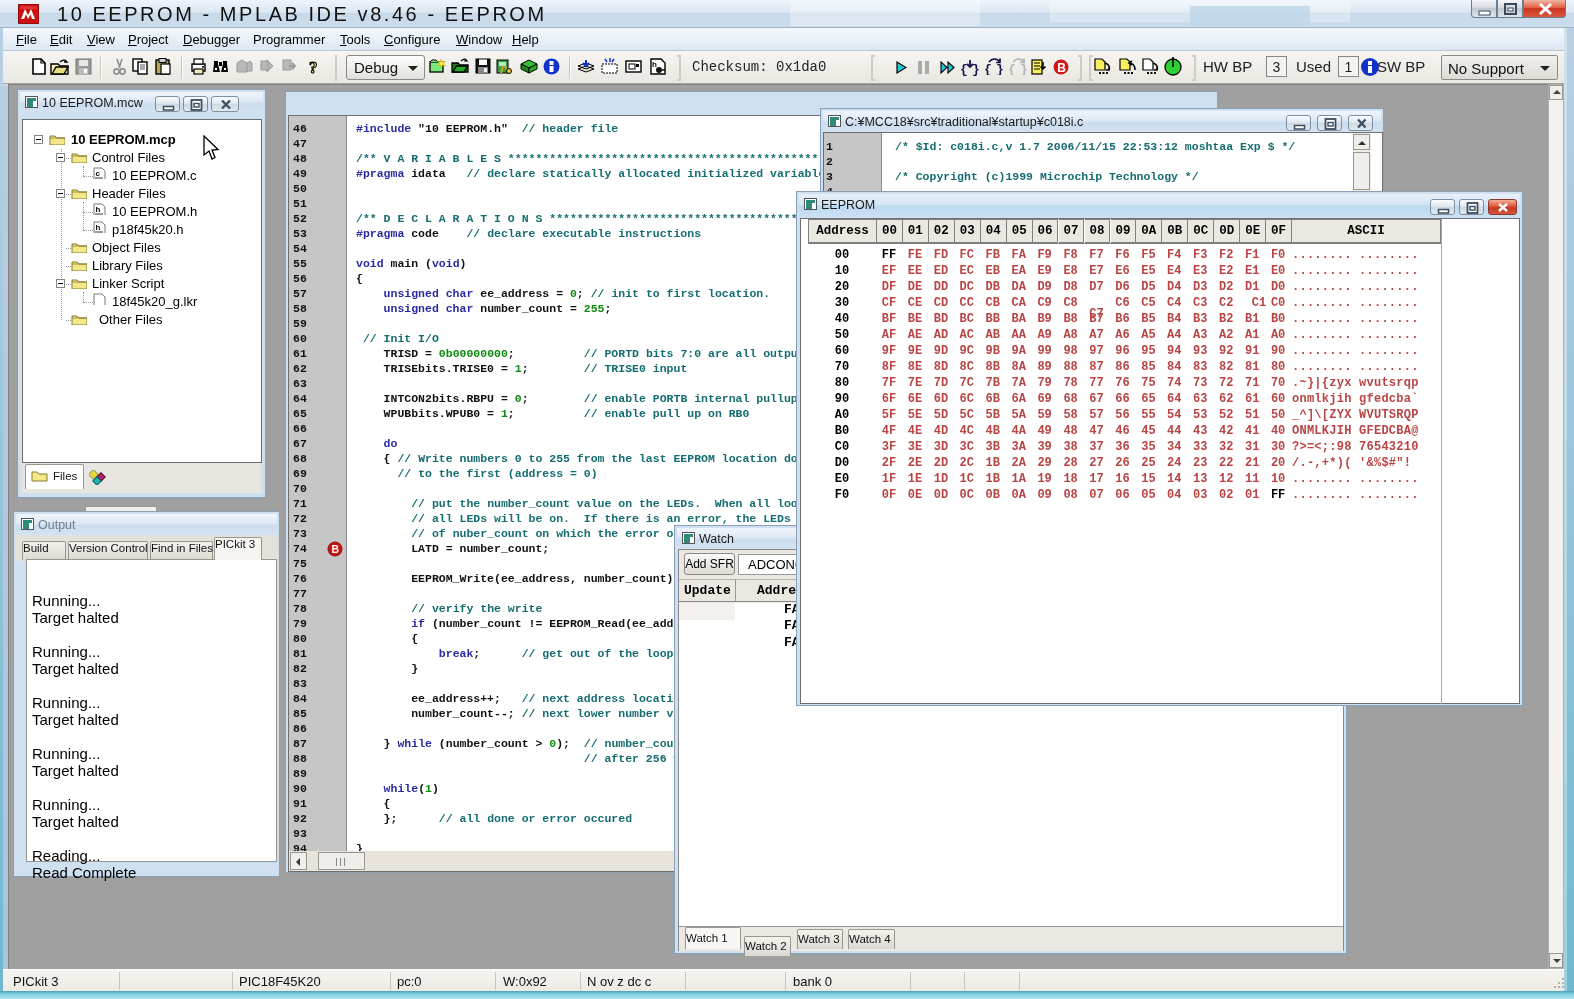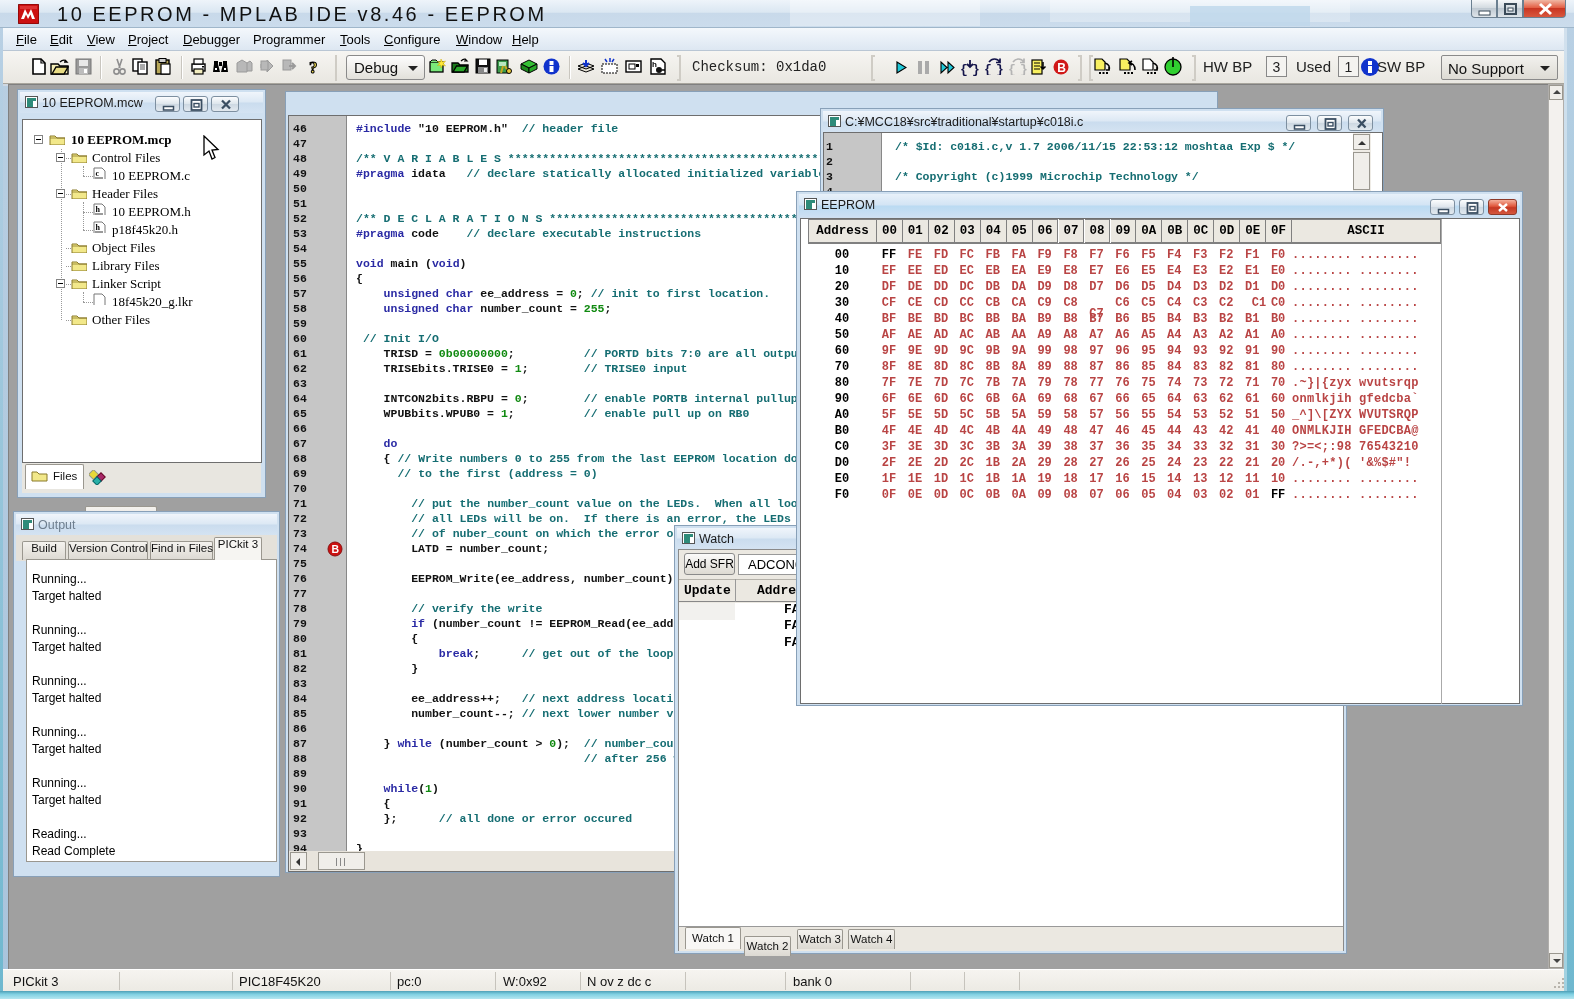--- a/index.html
+++ b/index.html
@@ -88,23 +88,23 @@
 #winE .grid i.ac { left:15px; width:52px; color:#000; }
 #winE .grid i.as { width:auto; text-align:left; letter-spacing:0.25px; white-space:pre; }
 #winE .grid i.bk { color:#000; }
 #winF .hdr { position:absolute; font-family:"Liberation Mono", monospace; font-size:13px; font-weight:bold; color:#000; }
 
 .tree { position:absolute; font-size:13px; color:#000; }
 .pm { position:absolute; width:9px; height:9px; border:1px solid #848484; background:#fff; }
 .pm:after { content:""; position:absolute; left:1px; top:3px; width:5px; height:1px; background:#000; }
 .fold { position:absolute; width:16px; height:12px; }
 
-.otab { position:absolute; top:29px; height:19px; background:linear-gradient(#f4f2ee,#dcd9d2); border:1px solid #9a978f; border-bottom:none; text-align:center; color:#111; border-radius:2px 2px 0 0; white-space:nowrap; font-size:11.5px;}
+.otab { position:absolute; top:29px; height:19px; background:linear-gradient(#f4f2ee,#dcd9d2); border:1px solid #9a978f; border-bottom:none; text-align:left; color:#111; border-radius:2px 2px 0 0; white-space:nowrap; font-size:11.5px;}
 .otab.active { background:#f6f5f2; top:25px; height:23px; z-index:3; }
-.otext { position:absolute; font-size:12px; color:#000; white-space:pre; line-height:17px; }
+.otext { position:absolute; font-size:15px; color:#000; white-space:pre; line-height:17px;margin-top:21px; }
 </style>
 </head>
 <body>
 <div id="frame"></div>
 <div id="titlebar">
   <div class="glass1"></div>
     <div class="glass2"></div>
     <div class="glass3"></div>
   <svg id="appicon" viewBox="0 0 21 20">
       <rect x="0" y="0" width="21" height="20" rx="2" fill="#cc1111" stroke="#660000"></rect>
@@ -826,21 +826,21 @@
           <rect x="10" y="6.5" width="5" height="3.5" fill="#fff" stroke="#3a4e62" stroke-width="1.4"></rect>
         </svg>
       </div>
     <div class="cbtn" style="left:191px;width:28px">
         <svg width="28" height="16">
           <path d="M10 3.5 l8 8 m0 -8 l-8 8" stroke="#3a4e62" stroke-width="2.3"></path>
         </svg>
       </div>
   </div>
   <div class="clientbrd" style="left:4px;top:29px;width:240px;height:344px;">
-    <div class="tree" style="left:0;top:0;width:238px;height:343px;font-family:Liberation Serif, serif;">
+    <div class="tree" style="left:0;top:0;width:238px;height:343px;">
 <div style="position:absolute;left:38px;top:29px;width:0;height:171px;border-left:1px dotted #9a9a9a;"></div>
 <div style="position:absolute;left:43px;top:38px;width:5px;height:0;border-top:1px dotted #9a9a9a;"></div>
 <div style="position:absolute;left:43px;top:74px;width:5px;height:0;border-top:1px dotted #9a9a9a;"></div>
 <div style="position:absolute;left:43px;top:128px;width:5px;height:0;border-top:1px dotted #9a9a9a;"></div>
 <div style="position:absolute;left:43px;top:146px;width:5px;height:0;border-top:1px dotted #9a9a9a;"></div>
 <div style="position:absolute;left:43px;top:164px;width:5px;height:0;border-top:1px dotted #9a9a9a;"></div>
 <div style="position:absolute;left:43px;top:200px;width:5px;height:0;border-top:1px dotted #9a9a9a;"></div>
 <div style="position:absolute;left:60px;top:46px;width:0;height:10px;border-left:1px dotted #9a9a9a;"></div>
 <div style="position:absolute;left:60px;top:56px;width:10px;height:0;border-top:1px dotted #9a9a9a;"></div>
 <div style="position:absolute;left:60px;top:82px;width:0;height:28px;border-left:1px dotted #9a9a9a;"></div>
@@ -901,21 +901,21 @@
         </svg>
         <span style="position:absolute;left:69px;top:156px">Linker Script</span>
 <svg class="fold" style="left:70px;top:173px" width="14" height="16">
           <path d="M1 1 h8 l3 3 v11 h-11 z" fill="#fff" stroke="#777"></path>
         </svg>
         <span style="position:absolute;left:89px;top:174px">18f45k20_g.lkr</span>
 <svg class="fold" style="left:48px;top:193px" width="17" height="13">
           <path d="M1 3 h5 l2 2 h8 v7 h-15 z" fill="#f2e88a" stroke="#8a7a2a"></path>
           <path d="M1 5 h15" stroke="#8a7a2a" stroke-width="0.8"></path>
         </svg>
-        <span style="position:absolute;left:69px;top:192px">Other Files</span>
+        <span style="position:absolute;left:76px;top:192px">Other Files</span>
     </div>
   </div>
   <div style="position:absolute;left:4px;top:373px;right:4px;height:30px;background:#e8e6e0;"></div>
   <div class="otab" style="left:7px;top:374px;width:59px;height:25px;background:#fff;line-height:23px;text-align:left;padding-left:27px;">Files</div>
   <svg style="position:absolute;left:13px;top:379px;z-index:4" width="17" height="13">
       <path d="M1 3 h5 l2 2 h8 v7 h-15 z" fill="#f2e88a" stroke="#8a7a2a"></path>
     </svg>
   <div class="otab" style="left:67px;top:376px;width:72px;height:23px;line-height:21px;text-align:left;padding-left:26px;margin-top:40px;">Symbols</div>
   <svg style="position:absolute;left:71px;top:380px;z-index:4" width="20" height="15">
       <rect x="1" y="1" width="7" height="7" fill="#e8d838" stroke="#998" transform="rotate(45 4.5 4.5)"></rect>

